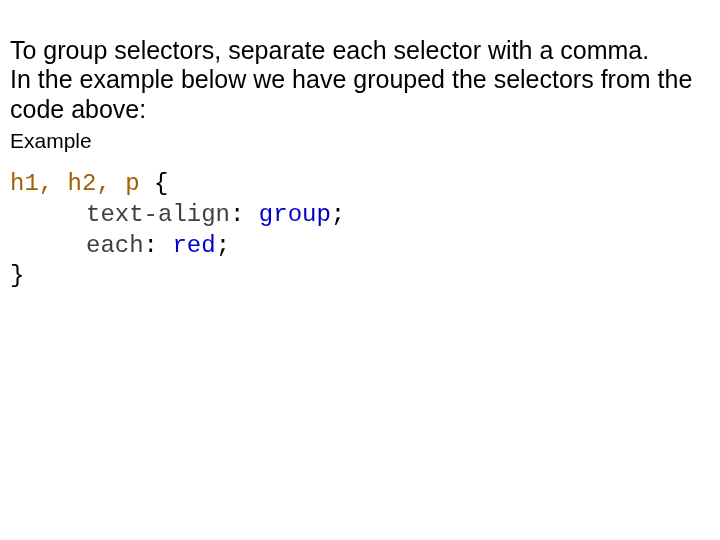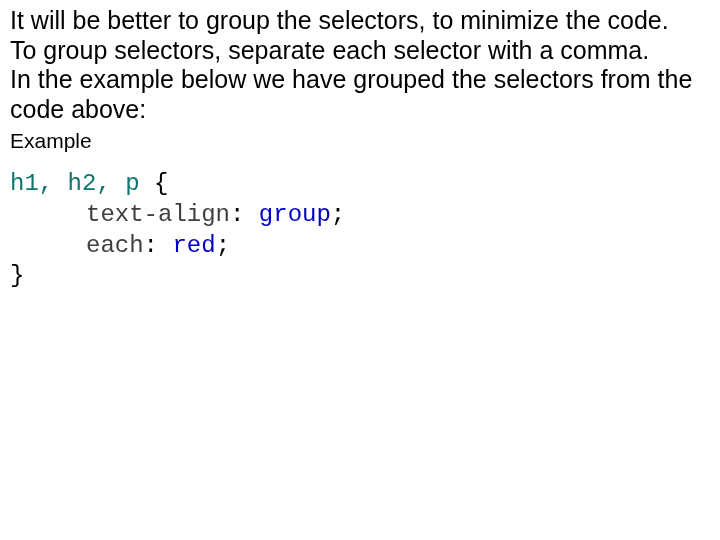--- a/index.html
+++ b/index.html
@@ -25,33 +25,33 @@
     line-height: 1.2;
     margin-top: 2px;
     margin-bottom: 16px;
   }
   .code {
     font-family: Consolas, "Courier New", monospace;
     font-size: 24px;
     line-height: 1.28;
     white-space: pre;
   }
-  .sel   { color: #0f766e; } 
+  .sel   { color: #a16207; } 
   .punct { color: #000000; }
   .prop  { color: #404040; } 
   .val   { color: #0000c8; } 
   .indent { display: inline-block; width: 76px; }
 </style>
 </head>
 <body>
 
 <div class="page">
 
   <div class="intro">
-    <span>It will be better to group the selectors, to minimize the code.</span><br>
+    <br>
     <span>To group selectors, separate each selector with a comma.</span><br>
     <span>In the example below we have grouped the selectors from the code above:</span>
   </div>
 
   <div class="example-label">Example</div>
 
   <div class="code"><span class="sel">h1, h2, p</span><span class="punct"> {</span>
 <span class="indent"></span><span class="prop">text-align</span><span class="punct">: </span><span class="val">group</span><span class="punct">;</span>
 <span class="indent"></span><span class="prop">each</span><span class="punct">: </span><span class="val">red</span><span class="punct">;</span>
 <span class="punct">}</span></div>

